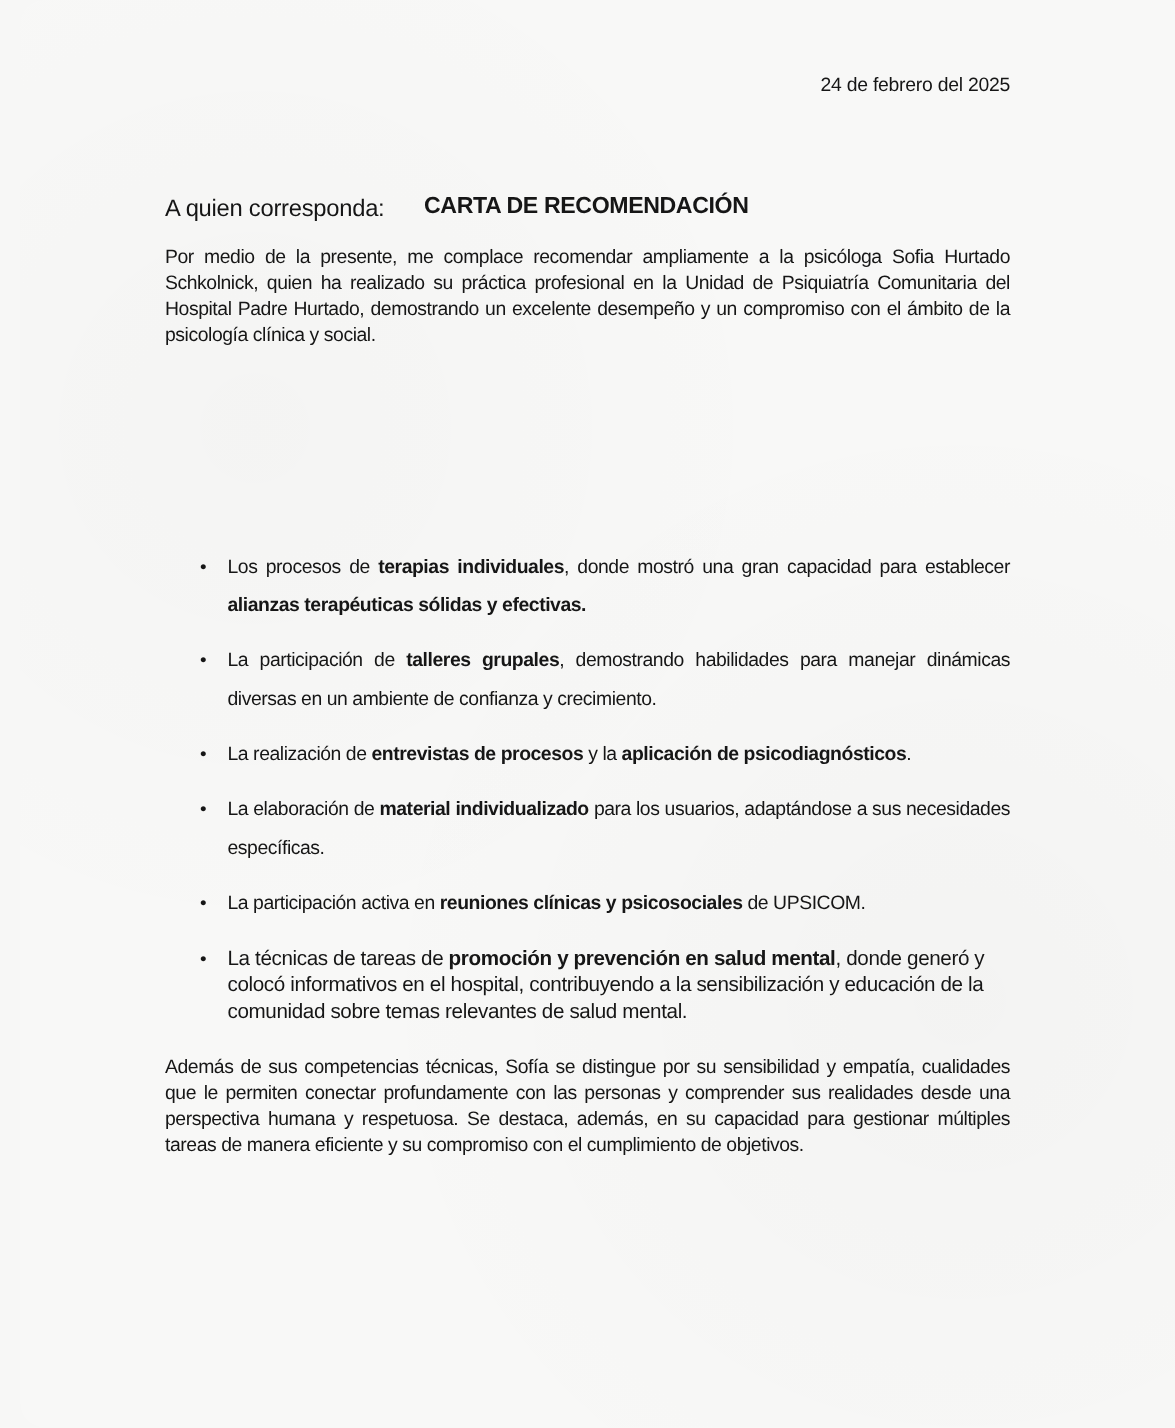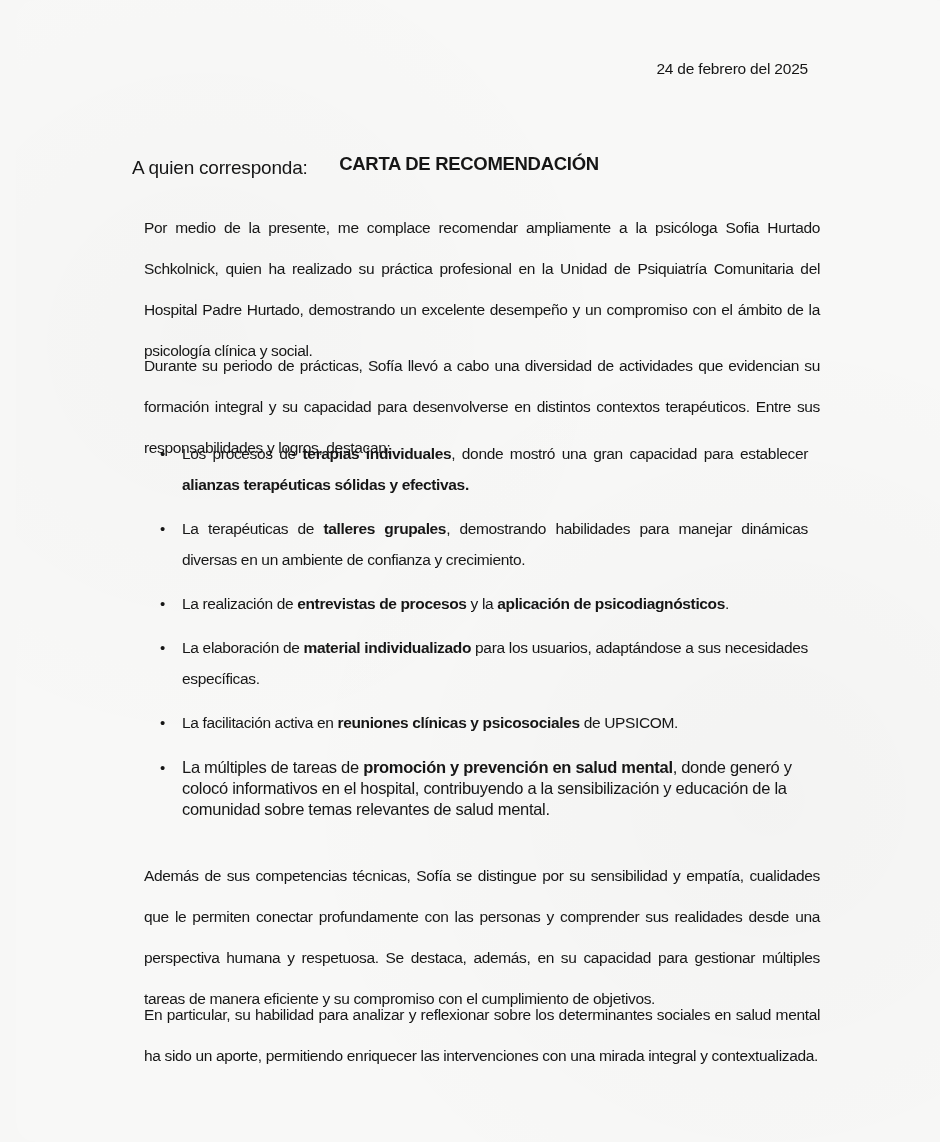--- a/index.html
+++ b/index.html
@@ -50,24 +50,24 @@
       left: 116px;
       top: 157px;
       font-size: 19px;
       letter-spacing: -0.2px;
     }
     .para {
       position: absolute;
       left: 116px;
       width: 676px;
       font-size: 15.5px;
-      line-height: 41px;
+      line-height: 21px;
       text-align: justify;
       letter-spacing: -0.35px;
-      margin: 12px;
+      margin: 0;
     }
     .para b { font-weight: normal; }
     .bullets {
       position: absolute;
       left: 116px;
       width: 676px;
       margin: 0;
       padding: 0;
       list-style: none;
     }
@@ -103,46 +103,44 @@
 <div class="page">
 
   <div class="date">24 de febrero del 2025</div>
 
   <div class="title">CARTA DE RECOMENDACIÓN</div>
 
   <div class="salutation">A quien corresponda:</div>
 
   <p class="para" style="top:195px;">Por medio de la presente, me complace recomendar ampliamente a la psicóloga Sofia Hurtado Schkolnick, quien ha realizado su práctica profesional en la Unidad de Psiquiatría Comunitaria del Hospital Padre Hurtado, demostrando un excelente desempeño y un compromiso con el ámbito de la psicología clínica y social.</p>
 
-  <p class="para" style="top:333px;">Durante su periodo de prácticas, Sofía llevó a cabo una diversidad de actividades que evidencian su formación integral y su capacidad para desenvolverse en distintos contextos terapéuticos. Entre sus responsabilidades y logros, destacan:</p>
 
   <ul class="bullets">
     <li class="bullet" style="top:438px;">
       <span class="dot">•</span>
       <span class="btext"><span>Los procesos de </span><b>terapias individuales</b><span>, donde mostró una gran capacidad para establecer </span><b>alianzas terapéuticas sólidas y efectivas.</b></span>
     </li>
     <li class="bullet" style="top:513px;">
       <span class="dot">•</span>
-      <span class="btext"><span>La terapéuticas de </span><b>talleres grupales</b><span>, demostrando habilidades para manejar dinámicas diversas en un ambiente de confianza y crecimiento.</span></span>
+      <span class="btext"><span>La participación de </span><b>talleres grupales</b><span>, demostrando habilidades para manejar dinámicas diversas en un ambiente de confianza y crecimiento.</span></span>
     </li>
     <li class="bullet" style="top:588px;">
       <span class="dot">•</span>
       <span class="btext"><span>La realización de </span><b>entrevistas de procesos</b><span> y la </span><b>aplicación de psicodiagnósticos</b><span>.</span></span>
     </li>
     <li class="bullet" style="top:632px;">
       <span class="dot">•</span>
       <span class="btext"><span>La elaboración de </span><b>material individualizado</b><span> para los usuarios, adaptándose a sus necesidades específicas.</span></span>
     </li>
     <li class="bullet" style="top:707px;">
       <span class="dot">•</span>
-      <span class="btext"><span>La facilitación activa en </span><b>reuniones clínicas y psicosociales</b><span> de UPSICOM.</span></span>
+      <span class="btext"><span>La participación activa en </span><b>reuniones clínicas y psicosociales</b><span> de UPSICOM.</span></span>
     </li>
     <li class="bullet tight" style="top:757px;">
       <span class="dot">•</span>
-      <span class="btext" style="text-align:left;"><span>La múltiples de tareas de </span><b>promoción y prevención en salud mental</b><span>, donde generó y colocó informativos en el hospital, contribuyendo a la sensibilización y educación de la comunidad sobre temas relevantes de salud mental.</span></span>
+      <span class="btext" style="text-align:left;"><span>La técnicas de tareas de </span><b>promoción y prevención en salud mental</b><span>, donde generó y colocó informativos en el hospital, contribuyendo a la sensibilización y educación de la comunidad sobre temas relevantes de salud mental.</span></span>
     </li>
   </ul>
 
   <p class="para" style="top:843px;"><span>Además de sus competencias técnicas, Sofía se distingue por su </span><b>sensibilidad y empatía</b><span>, cualidades que le permiten conectar profundamente con las personas y comprender sus realidades desde una perspectiva humana y respetuosa. Se destaca, además, en su capacidad para </span><b>gestionar múltiples tareas de manera eficiente</b><span> y su </span><b>compromiso con el cumplimiento de objetivos.</b></p>
 
-  <p class="para" style="top:982px;"><span>En particular, su habilidad para analizar y reflexionar sobre los </span><b>determinantes sociales en salud mental</b><span> ha sido un aporte, permitiendo enriquecer las intervenciones con una mirada integral y contextualizada.</span></p>
 
 </div>
 
 </body></html>

